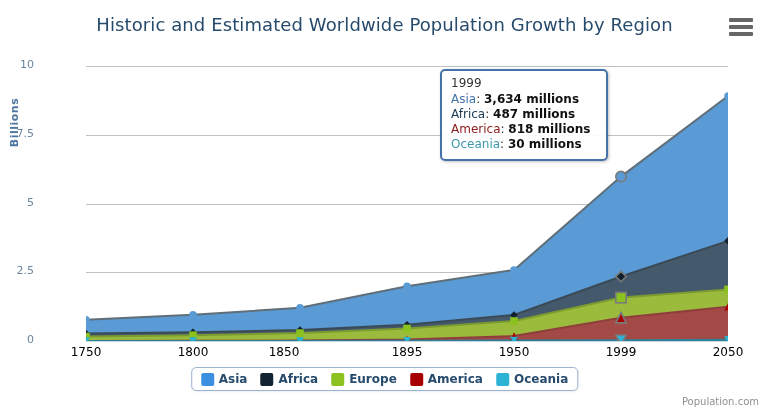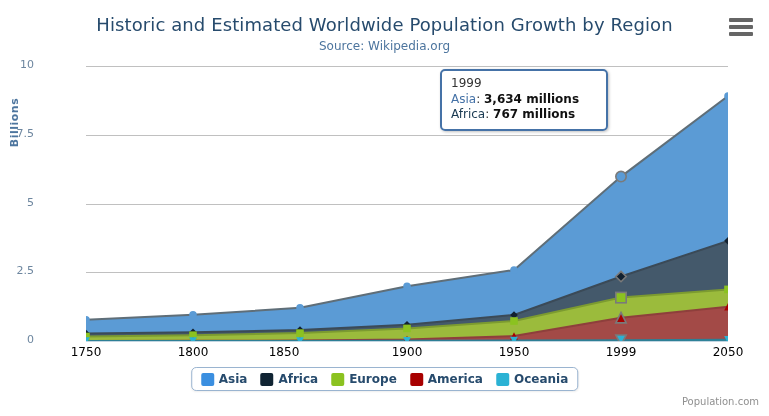--- a/index.html
+++ b/index.html
@@ -129,21 +129,20 @@
     font-family:"DejaVu Sans", sans-serif;
     cursor:pointer;
   }
 </style>
 </head>
 <body>
 
 <div id="chart-root">
 
   <div id="chart-title">Historic and Estimated Worldwide Population Growth by Region</div>
-  <div id="chart-subtitle">Source: Wikipedia.org</div>
 
   <div id="context-button">
     <span></span>
     <span></span>
     <span></span>
   </div>
 
   <div id="y-axis-title">Billions</div>
 
   <div id="ytick-labels">
@@ -209,31 +208,33 @@
         <polygon points="535,279.375 540.2,268.975 529.8,268.975" fill="#2BB2D4" stroke="#7a7a7a" stroke-width="1.6"></polygon>
         <polygon points="642,277.535 645.8,269.935 638.2,269.935" fill="#2BB2D4"></polygon>
       </svg>
   </div>
 
   <div id="x-axis-line"></div>
   <div id="xtick-labels">
       <div class="xtick-label" style="left: 86px;">1750</div>
       <div class="xtick-label" style="left: 193px;">1800</div>
       <div class="xtick-label" style="left: 284px;">1850</div>
-      <div class="xtick-label" style="left: 407px;">1900</div>
+      <div class="xtick-label" style="left: 407px;">1895</div>
       <div class="xtick-label" style="left: 514px;">1950</div>
       <div class="xtick-label" style="left: 621px;">1999</div>
       <div class="xtick-label" style="left: 728px;">2050</div>
     </div>
 
   <div id="tooltip">
     <div id="tooltip-header">1999</div>
     <div id="tooltip-rows">
         <div class="tt-row"><span class="tt-name" style="color: rgb(69, 114, 167);">Asia</span>: <span class="tt-val">3,634 millions</span></div>
-        <div class="tt-row"><span class="tt-name" style="color: rgb(26, 58, 82);">Africa</span>: <span class="tt-val">767 millions</span></div>
+        <div class="tt-row"><span class="tt-name" style="color: rgb(26, 58, 82);">Africa</span>: <span class="tt-val">487 millions</span></div>
+        <div class="tt-row"><span class="tt-name" style="color: rgb(139, 26, 26);">America</span>: <span class="tt-val">818 millions</span></div>
+        <div class="tt-row"><span class="tt-name" style="color: rgb(61, 150, 174);">Oceania</span>: <span class="tt-val">30 millions</span></div>
       </div>
   </div>
 
   <div id="legend">
       <div class="legend-item">
         <span class="legend-swatch" style="background: rgb(59, 143, 224);"></span>
         <span class="legend-label">Asia</span>
       </div>
       <div class="legend-item">
         <span class="legend-swatch" style="background: rgb(16, 36, 51);"></span>

